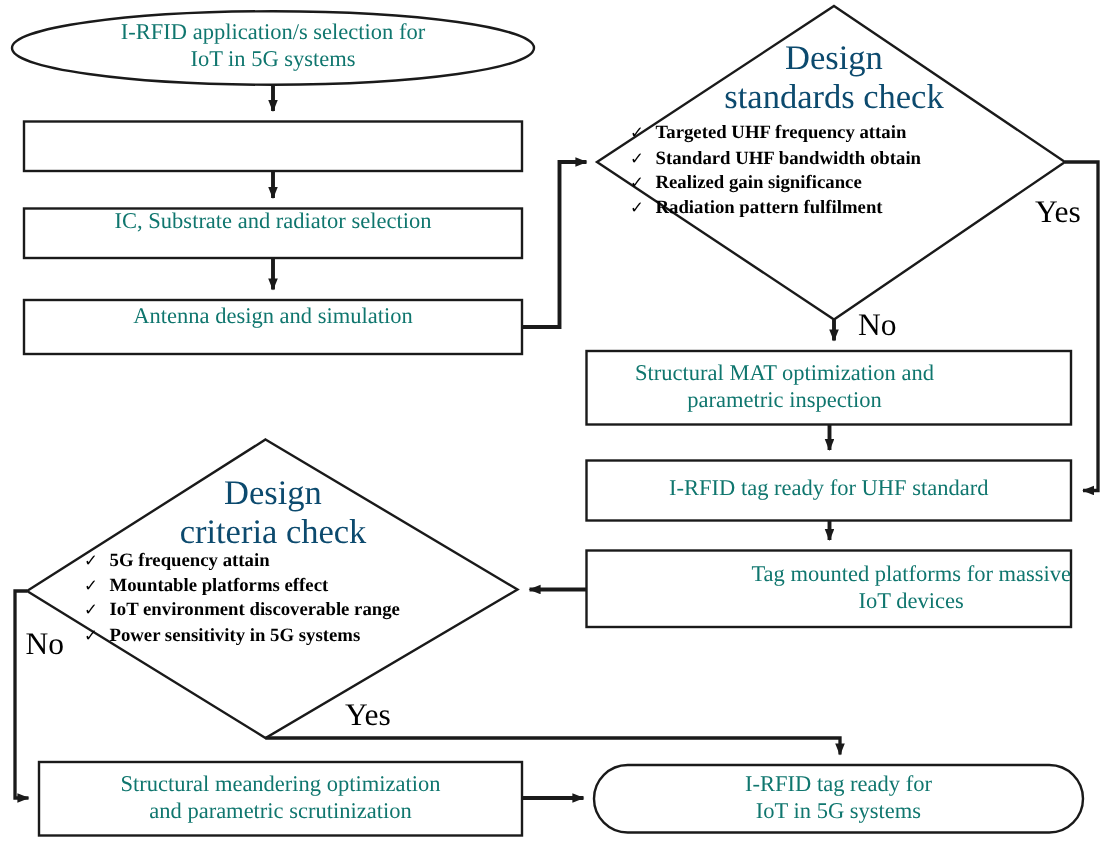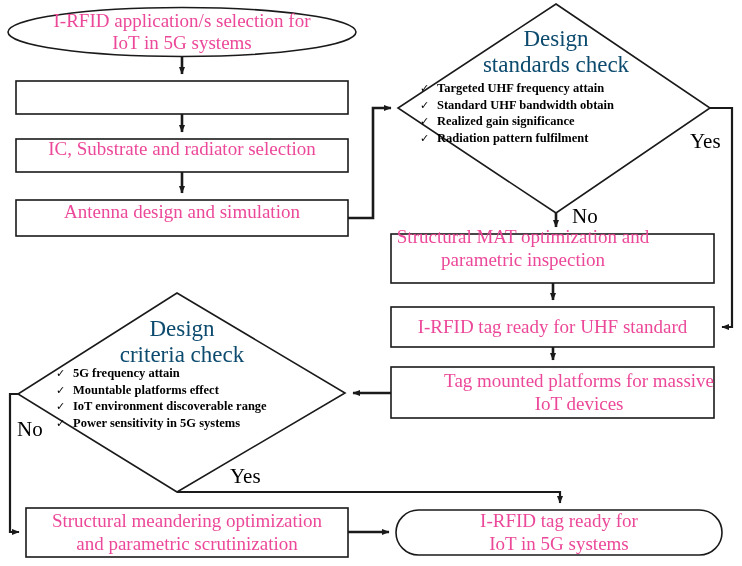--- a/index.html
+++ b/index.html
@@ -22,23 +22,23 @@
     top: 0;
     width: 742px;
     height: 566px;
   }
   .node-text {
     position: absolute;
     display: flex;
     align-items: center;
     justify-content: center;
     text-align: center;
-    color: #ec4899;
-    font-family: "Liberation Serif", "DejaVu Serif", serif;
-    font-size: 19px;
+    color: #0f766e;
+    font-family: "Liberation Serif", "DejaVu Serif", serif;
+    font-size: 15px;
     line-height: 1.18;
     pointer-events: none;
   }
   .edge-label {
     position: absolute;
     color: #000;
     font-family: "Liberation Serif", "DejaVu Serif", serif;
     font-size: 21px;
     line-height: 1;
   }
@@ -149,21 +149,21 @@
     <span>standards check</span>
   </div>
 
   <div class="check-list" style="left:420px; top:80px;">
     <span class="check-row"><span class="check-mark">✓</span><span>Targeted UHF frequency attain</span></span>
     <span class="check-row"><span class="check-mark">✓</span><span>Standard UHF bandwidth obtain</span></span>
     <span class="check-row"><span class="check-mark">✓</span><span>Realized gain significance</span></span>
     <span class="check-row"><span class="check-mark">✓</span><span>Radiation pattern fulfilment</span></span>
   </div>
 
-  <div class="node-text" style="left:391px; top:224px; width:264px; height:49px;">
+  <div class="node-text" style="left:391px; top:234px; width:264px; height:49px;">
     <div>
       <span>Structural MAT optimization and</span><br>
       <span>parametric inspection</span>
     </div>
   </div>
 
   <div class="node-text" style="left:391px; top:307px; width:323px; height:40px;">
     <span>I-RFID tag ready for UHF standard</span>
   </div>
 

